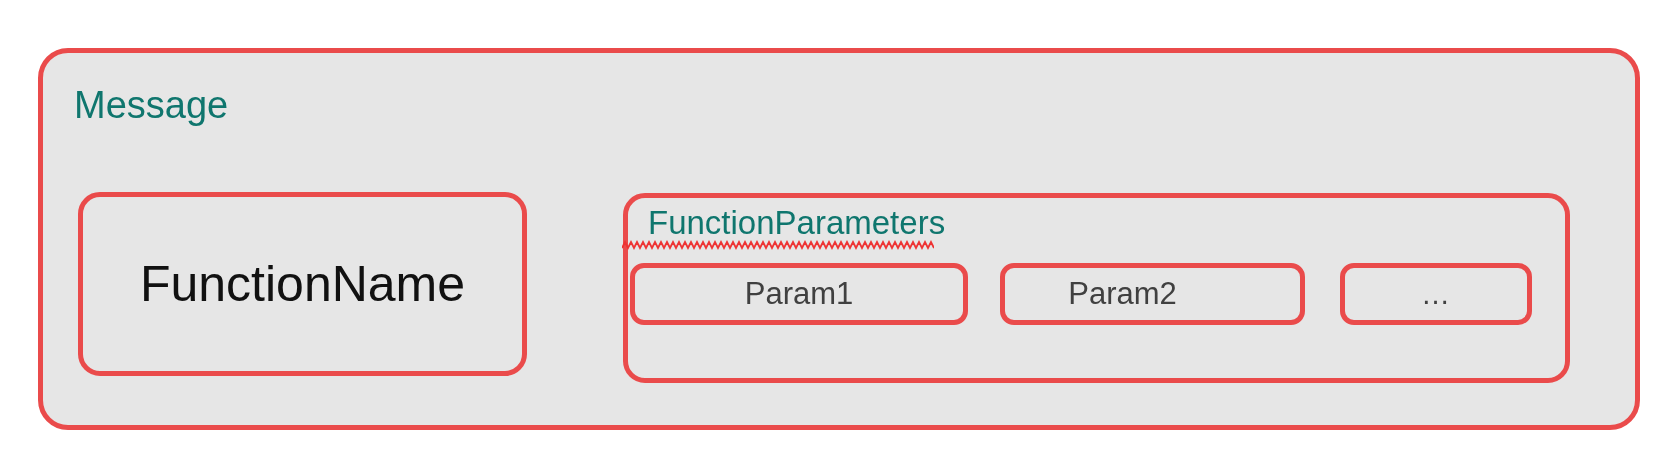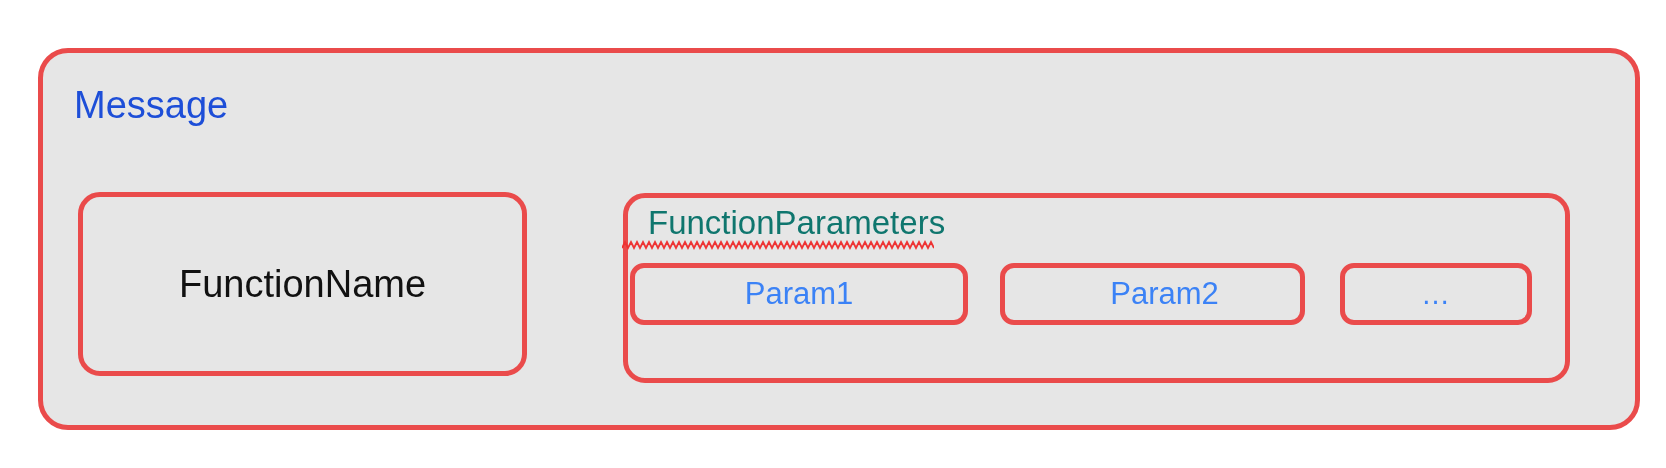--- a/index.html
+++ b/index.html
@@ -38,21 +38,21 @@
     height: 382px;
     border-radius: 30px;
   }
 
   .label-message {
     position: absolute;
     left: 74px;
     top: 82px;
     font-size: 38px;
     line-height: 46px;
-    color: #1d4ed8;
+    color: #0f766e;
     white-space: nowrap;
   }
 
   
   .box-function-name {
     left: 78px;
     top: 192px;
     width: 449px;
     height: 184px;
     border-radius: 22px;
@@ -60,21 +60,21 @@
 
   .label-function-name {
     position: absolute;
     left: 78px;
     top: 192px;
     width: 449px;
     height: 184px;
     display: flex;
     align-items: center;
     justify-content: center;
-    font-size: 38px;
+    font-size: 50px;
     color: #111111;
     white-space: nowrap;
   }
 
   
   .box-function-parameters {
     left: 623px;
     top: 193px;
     width: 947px;
     height: 190px;
@@ -113,26 +113,26 @@
   .box-param-3 { left: 1340px; width: 192px; }
 
   .param-text {
     position: absolute;
     top: 263px;
     height: 62px;
     display: flex;
     align-items: center;
     justify-content: center;
     font-size: 31px;
-    color: #3b82f6;
+    color: #404040;
     white-space: nowrap;
   }
 
   .param-text-1 { left: 630px;  width: 338px; }
-  .param-text-2 { left: 1026px; width: 277px; }
+  .param-text-2 { left: 984px; width: 277px; }
   .param-text-3 { left: 1340px; width: 192px; font-size: 29px; letter-spacing: 1px; }
 </style>
 </head>
 <body>
 
 <div id="canvas">
 
   <div class="rbox box-message"></div>
 
   <div class="label-message">Message</div>

